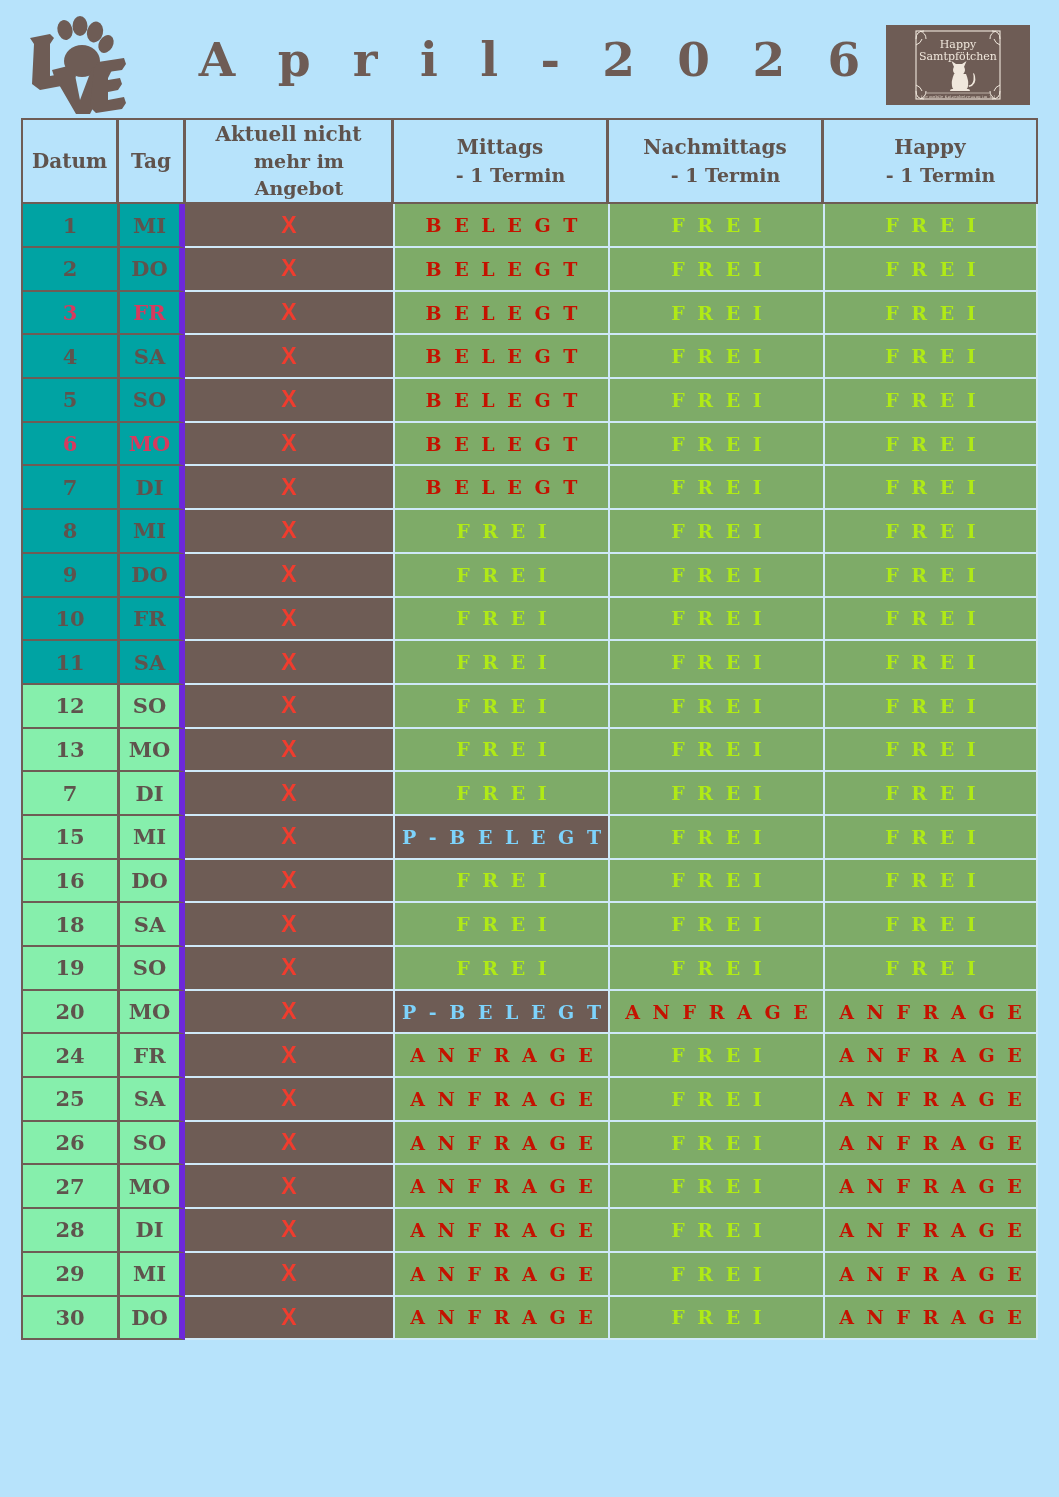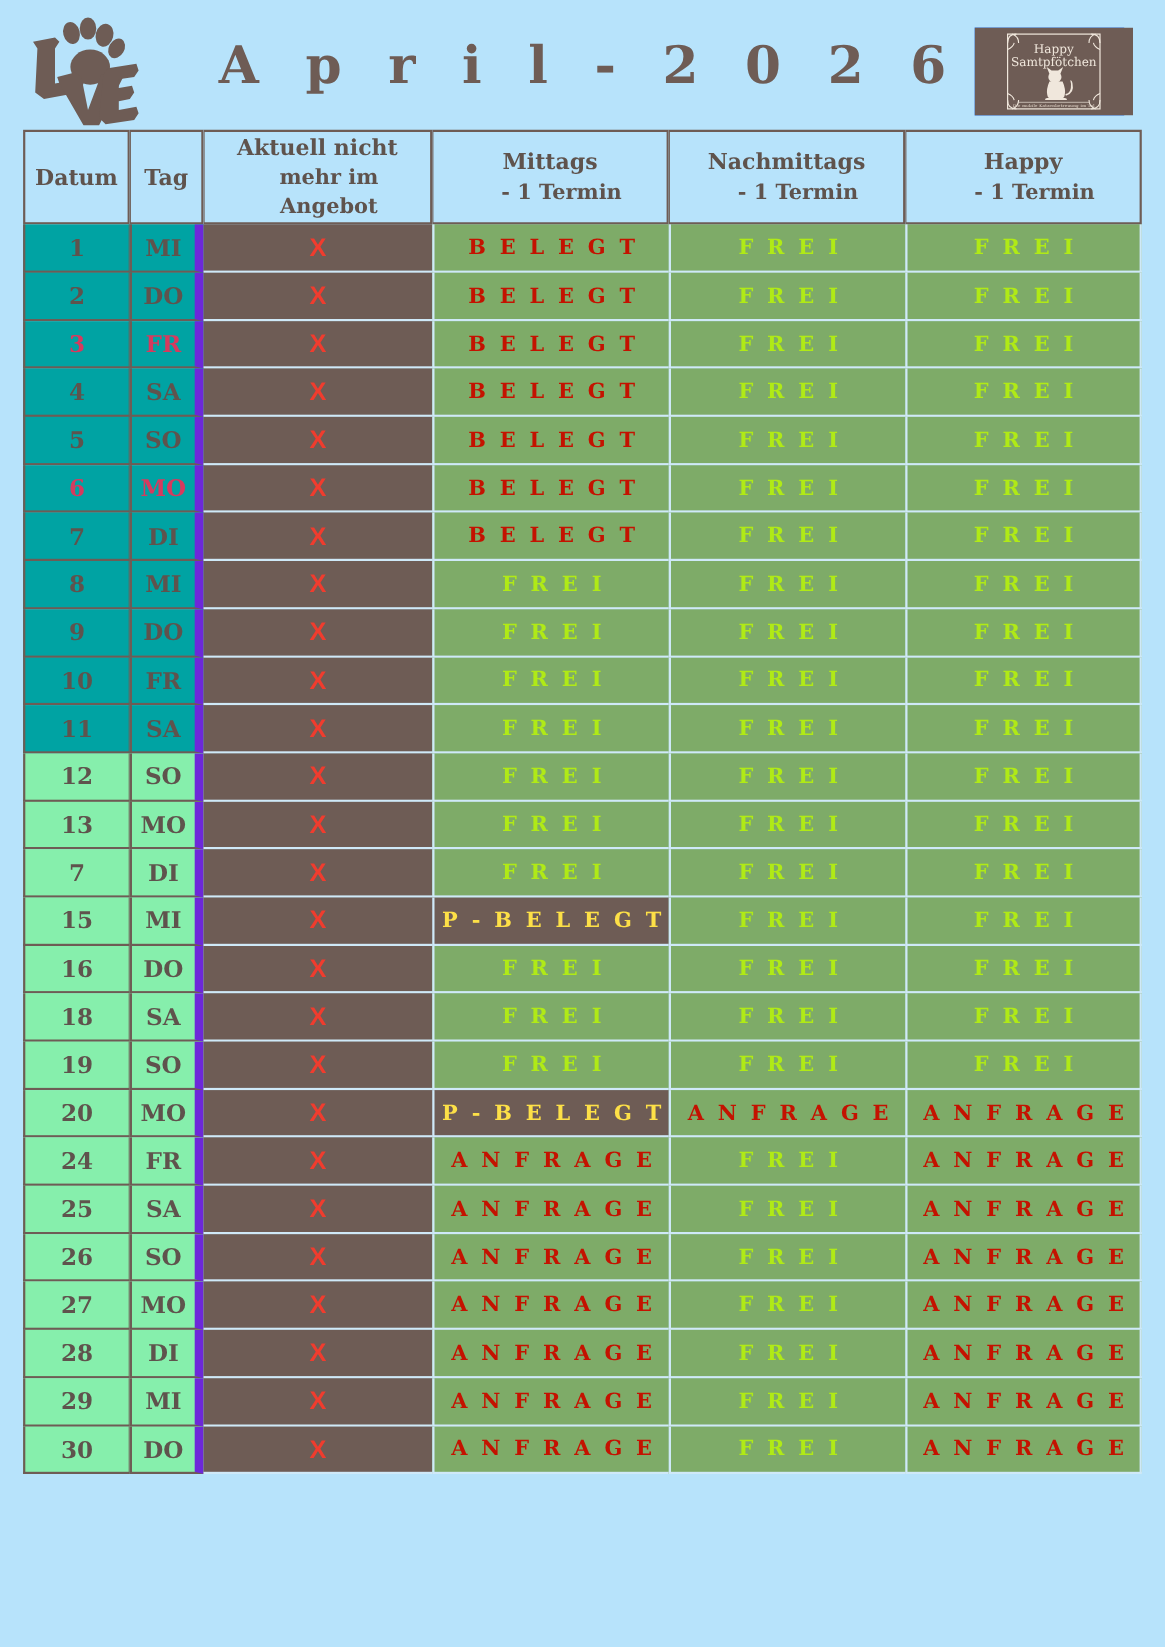--- a/index.html
+++ b/index.html
@@ -102,21 +102,21 @@
 
   td.date-cell, td.day-cell {
     background: #86efac;
     color: #5f534d;
     border-left: 2px solid #6e5c55;
     border-right: 1px solid #6e5c55;
     border-bottom: 2px solid #6e5c55;
     font-family: "DejaVu Serif", serif;
     font-size: 21px;
   }
-  td.day-cell { border-right: 8px solid #6d28d9; }
+  td.day-cell { border-right: 6px solid #6d28d9; }
   tr.teal td.date-cell, tr.teal td.day-cell { background: #00a3a3; }
   tr.hl td.date-cell, tr.hl td.day-cell { color: #d63a5e; }
 
   td.x-cell {
     background: #6e5c55;
     color: #f03c2e;
     font-family: "Liberation Sans", sans-serif;
     font-size: 23px;
     font-weight: bold;
     border-bottom: 2px solid #cfe9f8;
@@ -130,21 +130,21 @@
     font-size: 19px;
     letter-spacing: 3px;
     text-indent: 3px;
     font-weight: bold;
   }
   td.slot.last { border-right: 2px solid #cfe9f8; }
 
   td.st-FREI    { color: #b0ea16; }
   td.st-BELEGT  { color: #c41200; }
   td.st-ANFRAGE { color: #c41200; }
-  td.st-PBELEGT { color: #fde047; background: #6e5c55; }
+  td.st-PBELEGT { color: #7dd3fc; background: #6e5c55; }
 </style>
 </head>
 <body>
 
 <div class="header">
 
   <div class="love-logo">
     <svg viewBox="0 0 108 100" width="108" height="100" aria-hidden="true">
       <g fill="#6e5c55">
 

